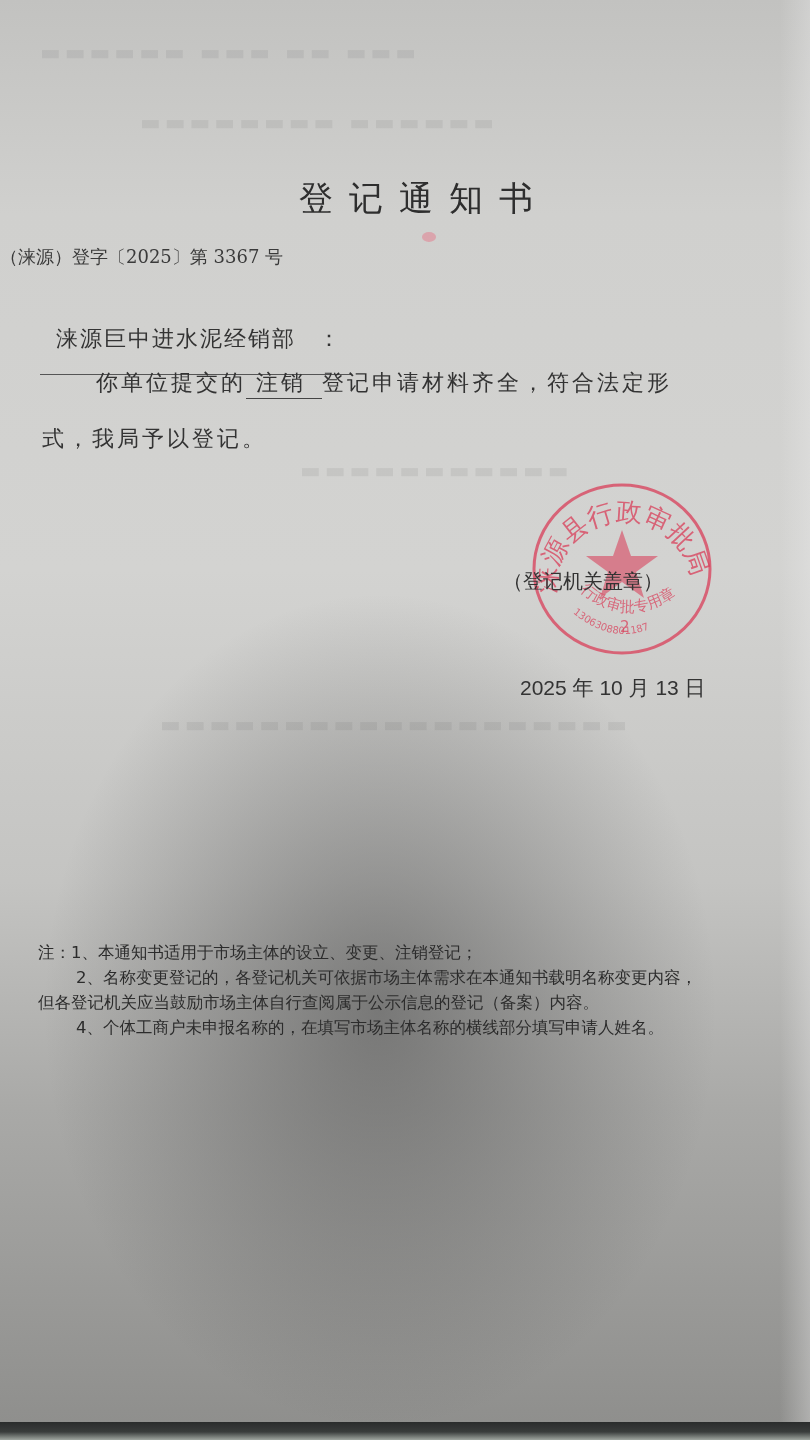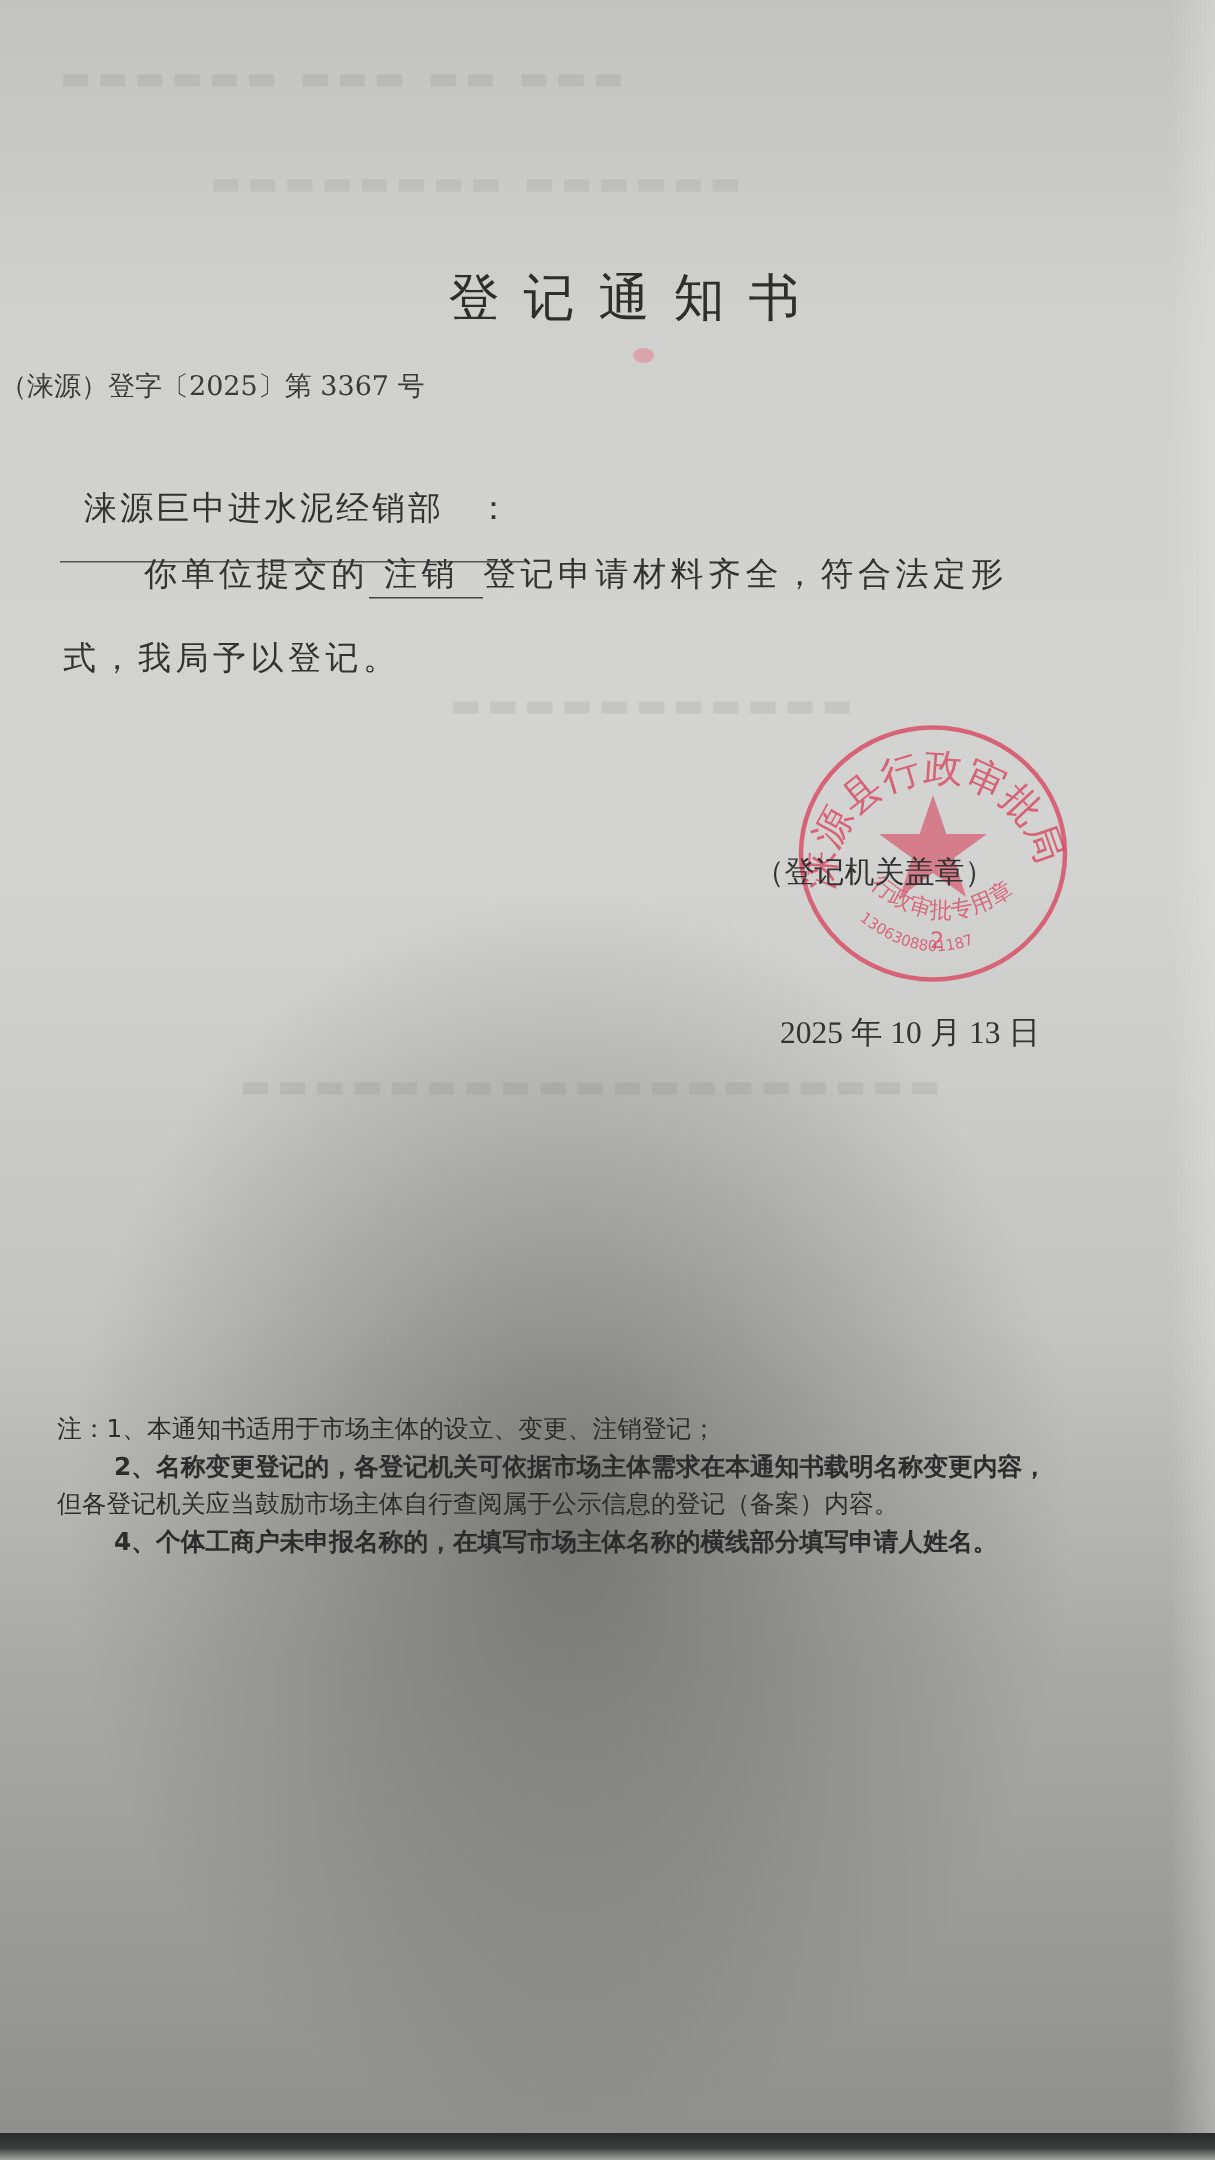--- a/index.html
+++ b/index.html
@@ -109,33 +109,33 @@
       position: absolute;
       left: 527px; top: 480px;
       width: 190px; height: 178px;
       z-index: 2;
     }
     .date {
       position: absolute;
       left: 520px; top: 674px;
       font-size: 21px;
       color: #333;
-      font-family: Liberation Serif, serif;
+      font-family: Liberation Sans, sans-serif;
       white-space: nowrap;
     }
     .notes {
       position: absolute;
       left: 38px; top: 940px;
       width: 760px;
       font-size: 16.5px;
       line-height: 25px;
       color: #2c2c2c;
     }
     .note-line { white-space: nowrap; }
-    .note-indent { padding-left: 38px; font-weight: bold; }
+    .note-indent { padding-left: 38px; }
   </style>
 </head>
 <body>
 
 <div class="paper">
 
   <div class="bleed" style="left:40px; top:40px;">▬▬▬▬▬▬ ▬▬▬ ▬▬ ▬▬▬</div>
   <div class="bleed" style="left:140px; top:110px;">▬▬▬▬▬▬▬▬ ▬▬▬▬▬▬</div>
   <div class="bleed" style="left:300px; top:458px;">▬▬▬▬▬▬▬▬▬▬▬</div>
   <div class="bleed" style="left:160px; top:712px;">▬▬▬▬▬▬▬▬▬▬▬▬▬▬▬▬▬▬▬</div>

